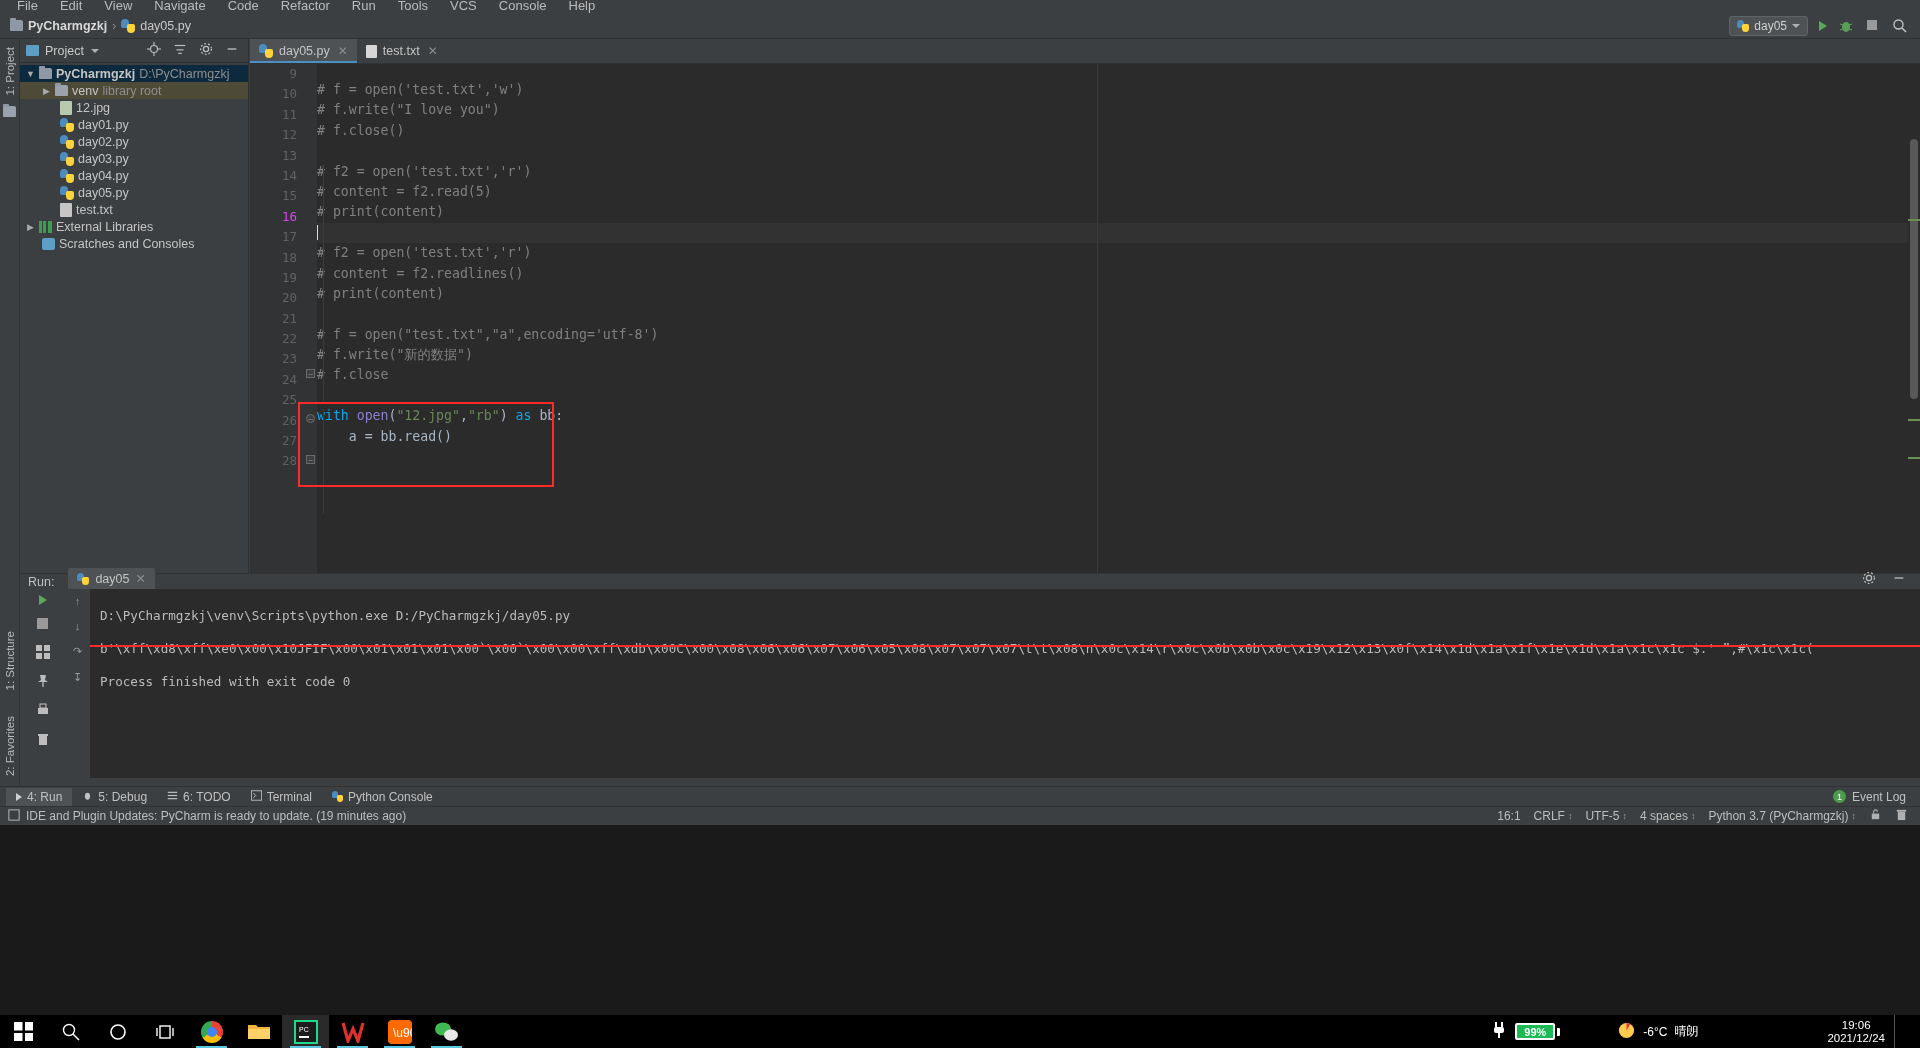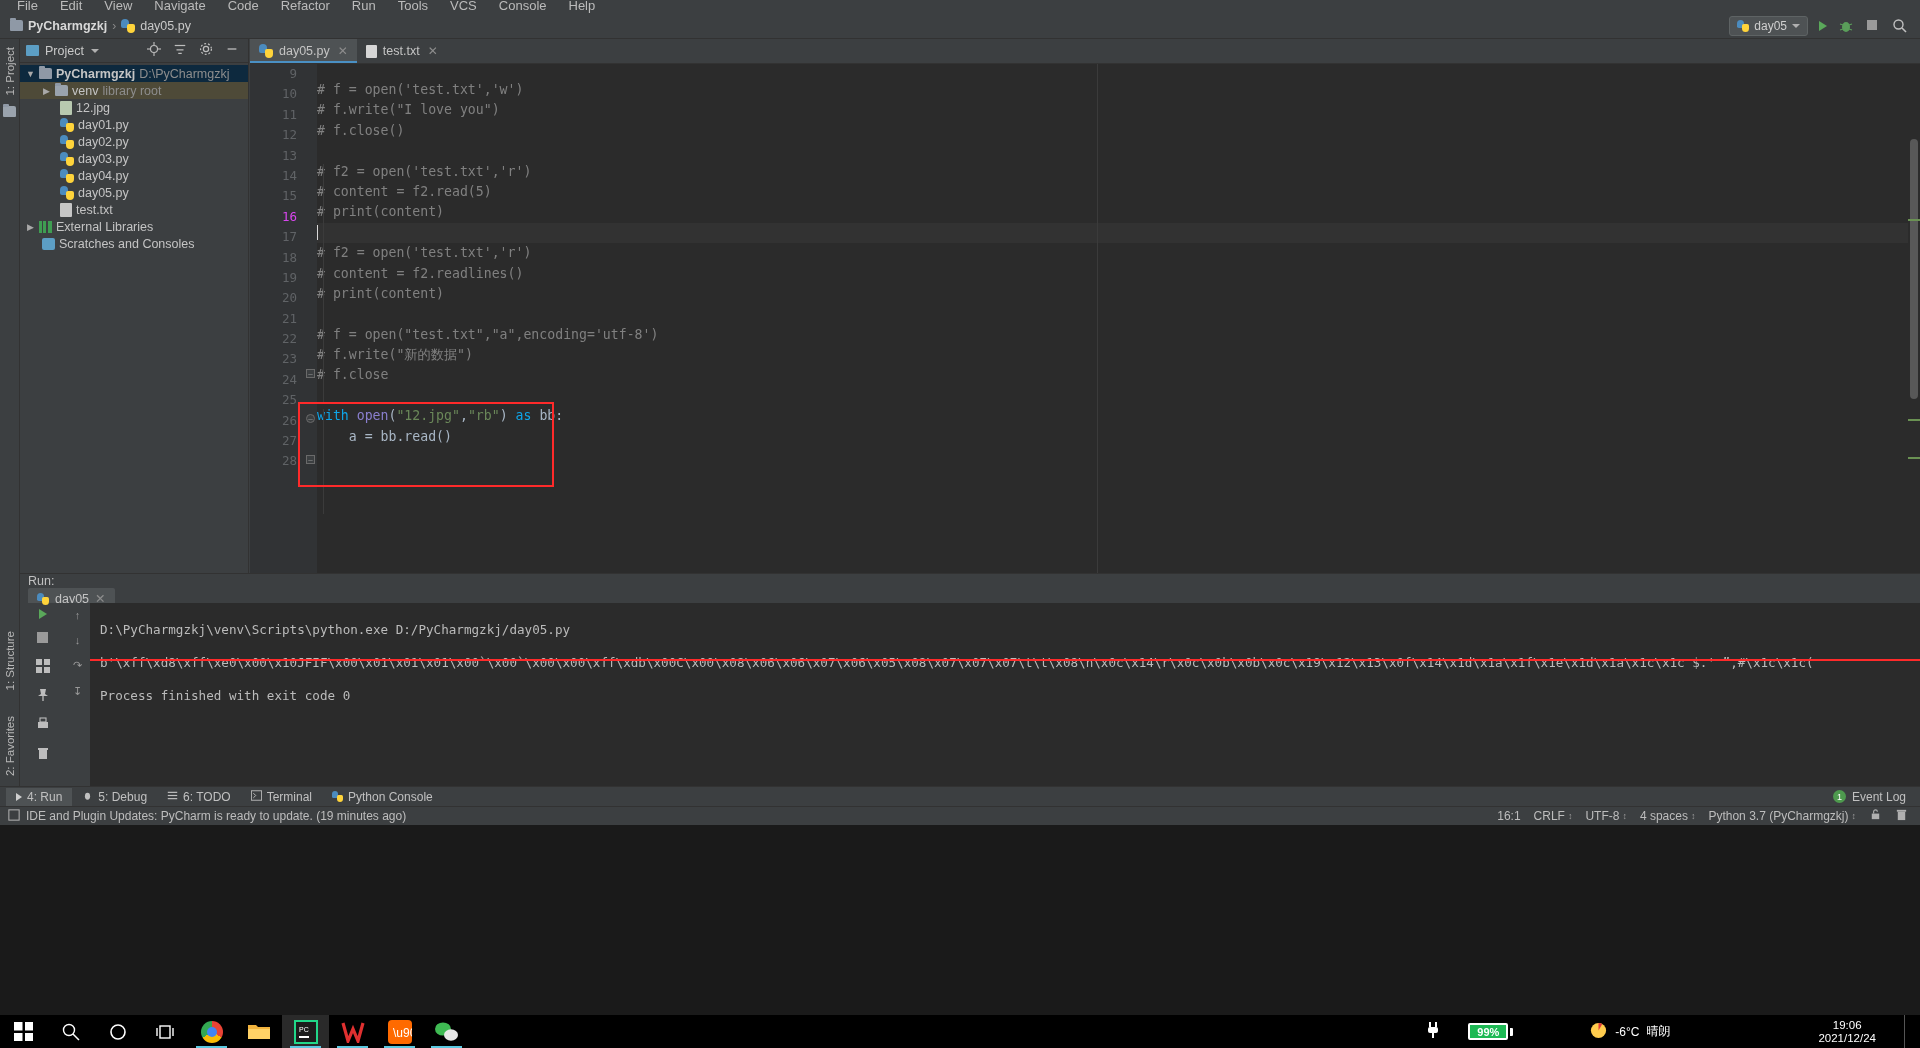--- a/index.html
+++ b/index.html
@@ -161,21 +161,21 @@
   }
   .red-box {
     position:absolute; border:2.5px solid #ff2a2a; pointer-events:none;
   }
 
   
   .run-panel {
     position:absolute; left:20px; top:573px; width:1900px; height: 213px;
     background:#3c3f41; border-top:1px solid #323232;
   }
-  .run-head { height:29px; display:flex; align-items:flex-start; padding-left:8px;flex-direction:column; }
+  .run-head { height:15px; display:flex; align-items:flex-end; padding-left:8px; }
   .run-head .lbl { font-size:12.5px; color:#c0c0c0; margin-right:14px; }
   .run-tab {
     display:flex; align-items:center; gap:6px; background:#4e5254;
     padding:3px 9px; font-size:12.5px; color:#c4c4c4; border-radius:2px 2px 0 0;
   }
   .run-head-right { margin-left:auto; display:flex; gap:16px; padding-right:14px; align-items:center; }
   .run-body { display:flex; height:189px; }
   .run-gutter { width:45px; background:#3c3f41; padding-top:6px; display:flex; flex-direction:column; align-items:center; gap:11px; }
   .run-gutter2 { width:25px; background:#3c3f41; padding-top:6px; display:flex; flex-direction:column; align-items:center; gap:13px; }
   .console {
@@ -223,21 +223,21 @@
   }
   .tb-icon {
     width:47px; height:33px; display:flex; align-items:center; justify-content:center;
     position:relative;
   }
   .tb-icon.runningbar:after {
     content:''; position:absolute; bottom:0; left:8px; right:8px; height:2px; background:#5bc8e0;
   }
   .tb-icon.focused { background:#2a2a2a; }
   .tb-right {
-    margin-left:auto; display:flex; align-items:center; gap:28px; padding-right:10px;
+    margin-left:auto; display:flex; align-items:center; gap:9px; padding-right:20px;
     color:#ffffff; font-size:12px;
   }
   .battery {
     display:flex; align-items:center; gap:2px;
   }
   .batt-body {
     width:40px;height:17px;border:2px solid #ffffff;border-radius:2px;background:#1db954;
     color:#fff;font-size:11px;display:flex;align-items:center;justify-content:center;font-weight:bold;
   }
   .batt-cap { width:3px;height:8px;background:#ffffff;border-radius:0 1px 1px 0; }
@@ -641,21 +641,21 @@
         </svg>
     </span>
     <span>IDE and Plugin Updates: PyCharm is ready to update. (19 minutes ago)</span>
     <span class="sb-right">
       <span class="sb-item">16:1</span>
       <span class="sb-item">
         <span>CRLF</span>
         <span class="updown">↕</span>
       </span>
       <span class="sb-item">
-        <span>UTF-8</span>
+        <span>UTF-5</span>
         <span class="updown">↕</span>
       </span>
       <span class="sb-item">
         <span>4 spaces</span>
         <span class="updown">↕</span>
       </span>
       <span class="sb-item">
         <span>Python 3.7 (PyCharmgzkj)</span>
         <span class="updown">↕</span>
       </span>

